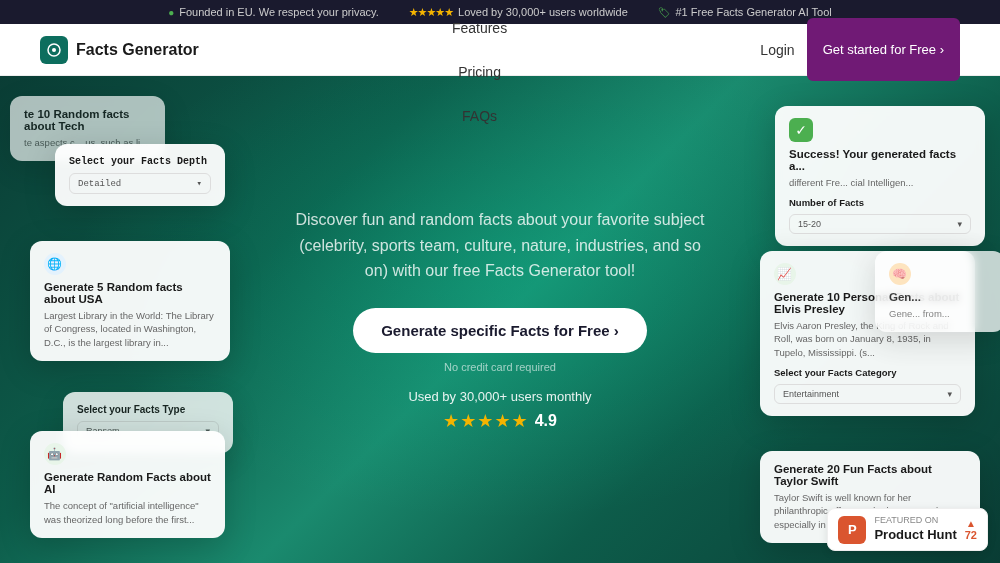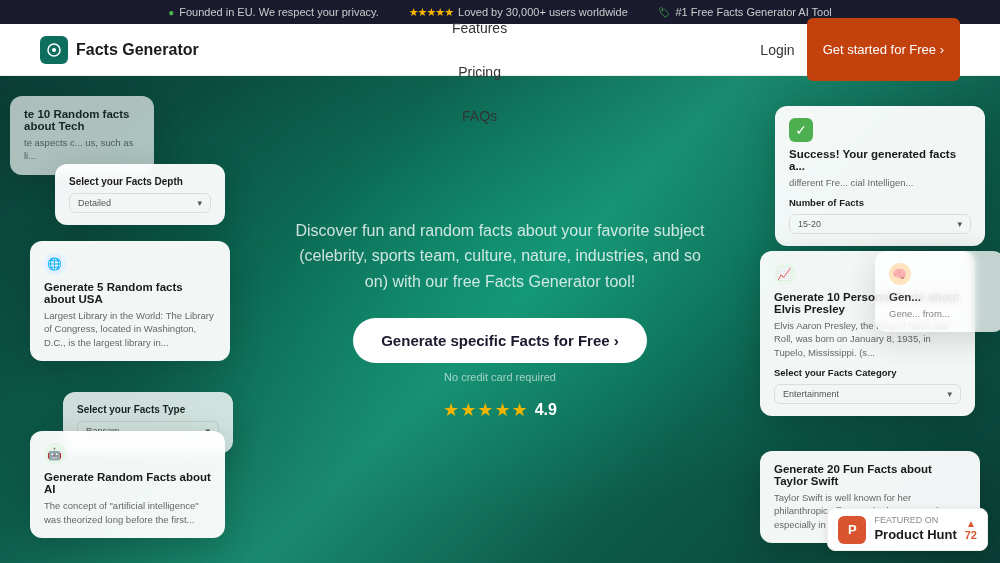--- a/index.html
+++ b/index.html
@@ -33,21 +33,21 @@
       position: relative;
       z-index: 10;
     }
     .nav-logo { display: flex; align-items: center; gap: 8px; font-weight: 700; font-size: 16px; color: #1a1a1a; }
     .logo-icon { width: 28px; height: 28px; background: #0d6e5e; border-radius: 6px; display: flex; align-items: center; justify-content: center; }
     .logo-icon svg { width: 16px; height: 16px; }
     .nav-links { display: flex; align-items: center; gap: 28px; font-size: 14px; color: #333; flex-direction: column; }
     .nav-links a { text-decoration: none; color: #333; cursor: pointer; }
     .nav-actions { display: flex; align-items: center; gap: 12px; }
     .btn-login { font-size: 14px; color: #333; background: none; border: none; cursor: pointer; }
-    .btn-cta { background: #c2410c; color: #fff; border: none; padding: 24px 16px; border-radius: 6px; font-size: 13px; cursor: pointer; display: flex; align-items: center; gap: 4px; }
+    .btn-cta { background: #701a75; color: #fff; border: none; padding: 24px 16px; border-radius: 6px; font-size: 13px; cursor: pointer; display: flex; align-items: center; gap: 4px; }
 
     
     .hero {
       position: relative;
       height: 487px;
       background: linear-gradient(135deg, #0a3d35 0%, #0d5c4a 30%, #1a8a6e 50%, #0d5c4a 70%, #0a3d35 100%);
       overflow: hidden;
       display: flex;
       align-items: center;
       justify-content: center;
@@ -124,21 +124,21 @@
       justify-content: space-between;
       align-items: center;
     }
 
     .card-icon { width: 22px; height: 22px; border-radius: 50%; display: flex; align-items: center; justify-content: center; margin-bottom: 6px; font-size: 12px; }
     .icon-globe { background: #e3f2fd; }
     .icon-robot { background: #e8f5e9; }
     .icon-check { background: #4caf50; color: #fff; width: 24px; height: 24px; border-radius: 6px; font-size: 14px; margin-bottom: 6px; }
 
     
-    .card-top-left { top: 20px; left: 10px; width: 144px; opacity: 0.7; }
+    .card-top-left { top: 20px; left: 10px; width: 155px; opacity: 0.7; }
     .card-top-left2 { top: 60px; left: 50px; width: 170px; }
     .card-mid-left { top: 165px; left: 30px; width: 200px; }
     .card-bot-left { bottom: 50px; left: 30px; width: 195px; }
     .card-bot-left2 { bottom: 55px; left: 60px; width: 170px; opacity: 0.85; }
 
     .card-top-right { top: 30px; right: 10px; width: 210px; }
     .card-mid-right { top: 170px; right: 30px; width: 210px; }
     .card-bot-right { bottom: 30px; right: 20px; width: 215px; }
     .card-far-right { top: 170px; right: -10px; width: 140px; opacity: 0.75; }
 
@@ -205,21 +205,21 @@
 </nav>
 
 <div class="hero">
 
   <div class="card card-top-left">
     <div class="card-title">te 10 Random facts about Tech</div>
     <div class="card-text">te aspects c...
 us, such as li...</div>
   </div>
 
-  <div class="card card-top-left2" style="top:88px; left:55px;">
+  <div class="card card-top-left2" style="top:68px; left:55px;font-family:Liberation Mono, monospace;">
     <div class="card-title" style="font-size:10px; margin-bottom:6px;">Select your Facts Depth</div>
     <div class="card-select">
       <span>Detailed</span>
       <span>▾</span>
     </div>
   </div>
 
   <div class="card card-mid-left">
     <div class="card-icon icon-globe">🌐</div>
     <div class="card-title">Generate 5 Random facts about USA</div>
@@ -280,20 +280,21 @@
     <div class="card-text">Gene...
 from...</div>
   </div>
 
   <div class="hero-center">
     <p class="hero-subtitle">Discover fun and random facts about your favorite subject (celebrity, sports team, culture, nature, industries, and so on) with our free Facts Generator tool!</p>
     <button class="btn-generate">
       <span>Generate specific Facts for Free  ›</span>
     </button>
     <div class="no-credit">No credit card required</div>
+    <div class="users-count">Used by 30,000+ users monthly</div>
     <div class="rating">
       <span class="stars">★★★★★</span>
       <span class="score">4.9</span>
     </div>
   </div>
 
   <div class="product-hunt">
     <div class="ph-logo">P</div>
     <div class="ph-text">
       <span>FEATURED ON</span>

